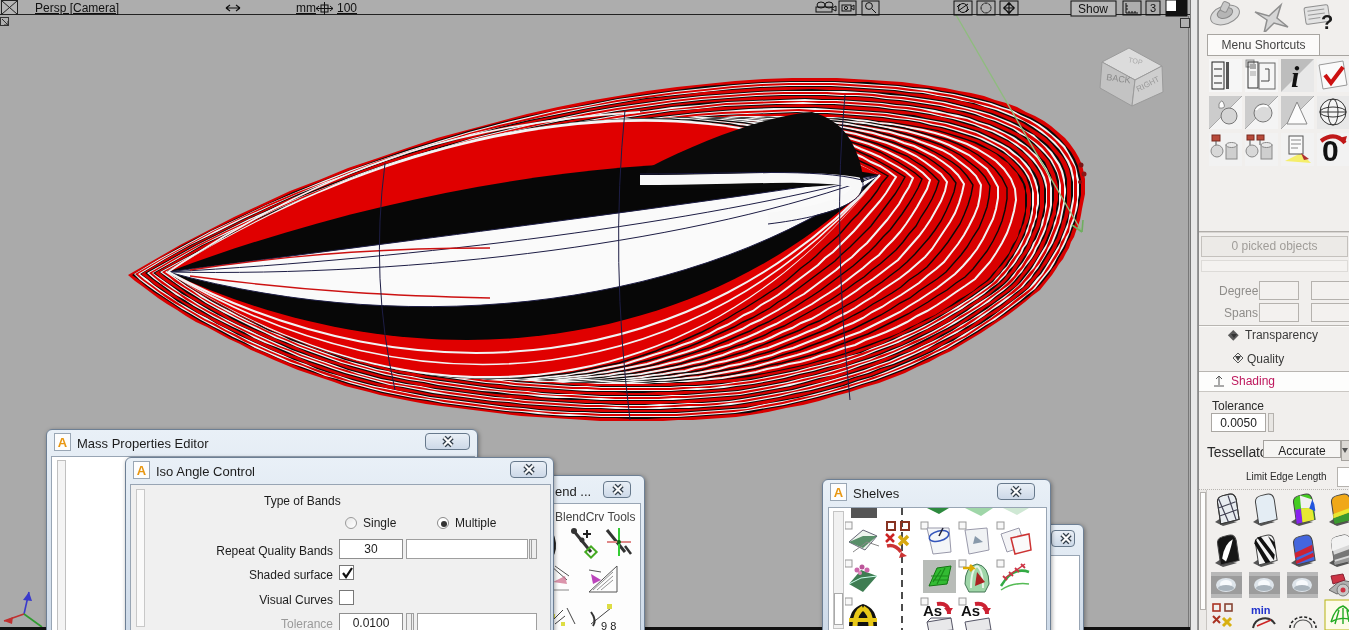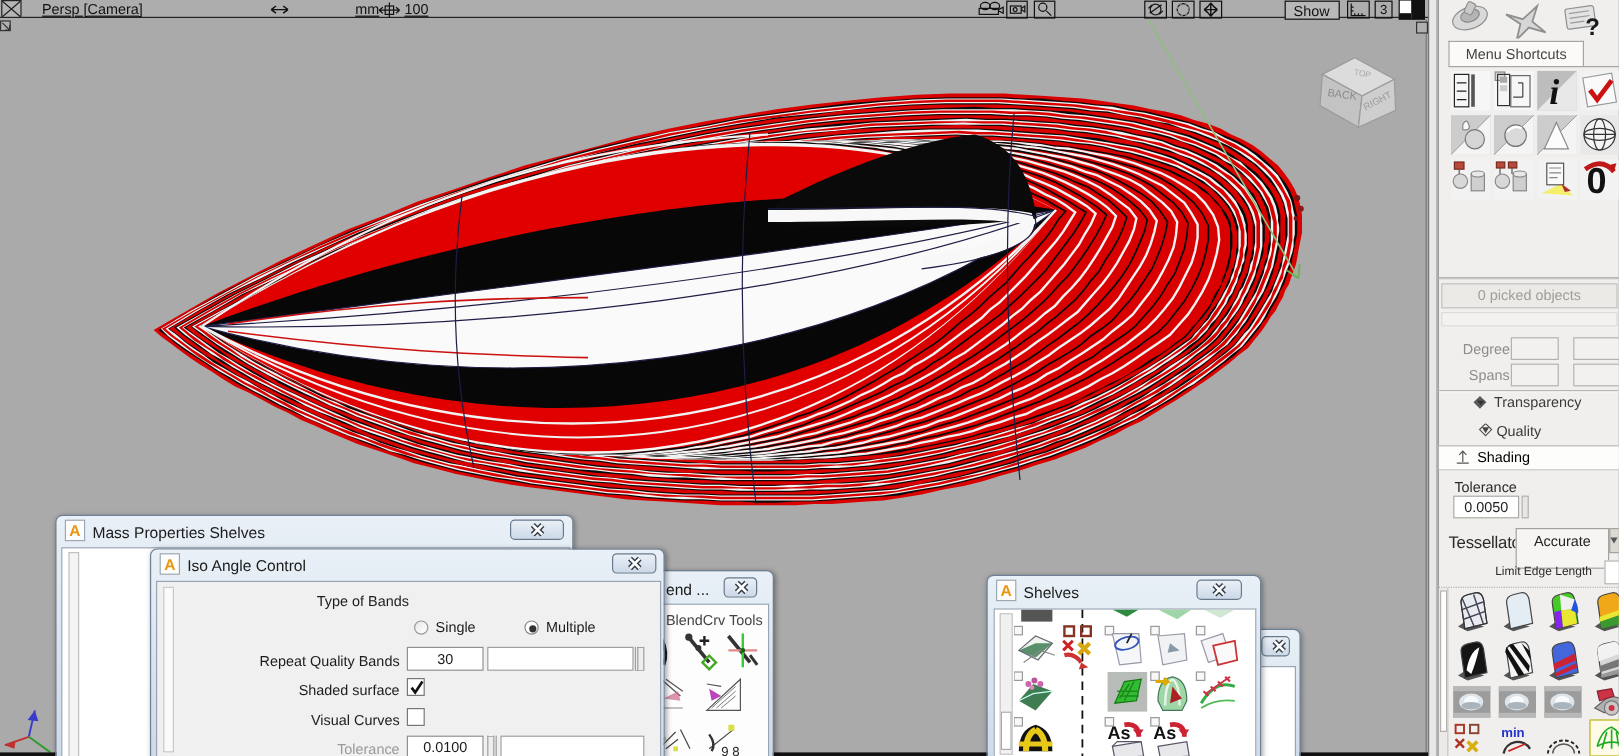--- a/index.html
+++ b/index.html
@@ -312,32 +312,32 @@
   <svg class="abs" style="left:28px;top:329px;" width="14" height="12">
       <path d="M7 1 L13 7 L7 13 L1 7 Z" fill="#5a5a5a" transform="scale(0.9)"></path>
       <path d="M4 5 l3 4 l3 -4" fill="#333"></path>
     </svg>
   <div class="abs" style="left:48px;top:352px;color:#3a3a3a;">Quality</div>
   <svg class="abs" style="left:32px;top:353px;" width="14" height="12">
       <path d="M4 3 l3 5 l3 -5 z" fill="#444"></path>
       <path d="M7 0 L12 5 L7 10 L2 5 Z" fill="none" stroke="#555"></path>
     </svg>
   <div class="abs" style="left:0px;top:371px;width:151px;height:21px;background:#fdfdfc;border-top:1px solid #b8b5b1;border-bottom:1px solid #cac7c3;"></div>
-  <div class="abs" style="left:32px;top:374px;color:#000000;">Shading</div>
+  <div class="abs" style="left:32px;top:374px;color:#be185d;">Shading</div>
   <svg class="abs" style="left:13px;top:374px;" width="14" height="14">
       <path d="M7 2 v9 M4 5 l3 -3 l3 3" stroke="#555" fill="none"></path>
       <path d="M2 12 h10" stroke="#555"></path>
     </svg>
 
   <div class="abs" style="left:13px;top:399px;color:#2a2a2a;">Tolerance</div>
   <div class="abs" style="left:12px;top:413px;width:55px;height:19px;background:#fff;border:1px solid #aaa7a3;text-align:center;line-height:18px;font-size:12px;color:#222;">0.0050</div>
   <div class="abs" style="left:69px;top:413px;width:6px;height:19px;background:#e8e6e3;border:1px solid #b5b2ae;"></div>
 
   <div class="abs" style="left:8px;top:444px;color:#2a2a2a;font-size:14px;letter-spacing:-0.2px;">Tessellator</div>
-  <div class="abs" style="left:64px;top:440px;width:78px;height:34px;background:#f6f5f3;border:1px solid #a5a29e;text-align:center;line-height:20px;color:#222;">Accurate</div>
+  <div class="abs" style="left:64px;top:440px;width:78px;height:18px;background:#f6f5f3;border:1px solid #a5a29e;text-align:center;line-height:20px;color:#222;">Accurate</div>
   <div class="abs" style="left:142px;top:440px;width:9px;height:21px;background:#dcd9d5;border:1px solid #a5a29e;"></div>
   <svg class="abs" style="left:142px;top:447px;" width="9" height="8">
       <path d="M1 1 L7 1 L4 6 Z" fill="#555"></path>
     </svg>
 
   <div class="abs" style="left:47px;top:471px;color:#2a2a2a;font-size:10px;">Limit Edge Length</div>
   <div class="rin" style="left:138px;top:467px;width:13px;height:20px;background:#fff;"></div>
 
   <div class="abs" style="left:0px;top:489px;width:151px;height:1px;border-top:1px dotted #b8b5b1;"></div>
   <div class="abs" style="left:0px;top:490px;width:8px;height:140px;background:#eceae7;border-right:1px solid #c8c5c1;"></div>
@@ -459,21 +459,21 @@
           <path d="M6 22 Q10 8 18 6 Q26 10 27 20"></path>
           <path d="M6 22 Q16 16 27 20"></path>
           <path d="M10 24 L14 10 M18 24 L18 8 M24 22 L22 10"></path>
         </g>
       </g>
 </svg>
 </div>
 
 <div class="win" style="left:46px;top:429px;width:432px;height:215px;">
   <div class="alogo">A</div>
-  <div class="title">Mass Properties Shelves</div>
+  <div class="title">Mass Properties Editor</div>
   <div class="xbtn" style="left:378px;width:45px;">
       <svg width="28" height="15" style="display:block;margin:0 auto;">
         <path d="M10 3.5 L18 11.5 M18 3.5 L10 11.5" stroke="#2f3b47" stroke-width="4.6"></path>
         <path d="M10 3.5 L18 11.5 M18 3.5 L10 11.5" stroke="#fcfcfc" stroke-width="2.2"></path>
       </svg>
     </div>
   <div class="body" style="left:4px;top:26px;width:424px;height:185px;background:#fff;">
     <div class="abs" style="left:5px;top:3px;width:9px;height:178px;background:#f4f4f4;border:1px solid #c0c0c0;"></div>
   </div>
 </div>

